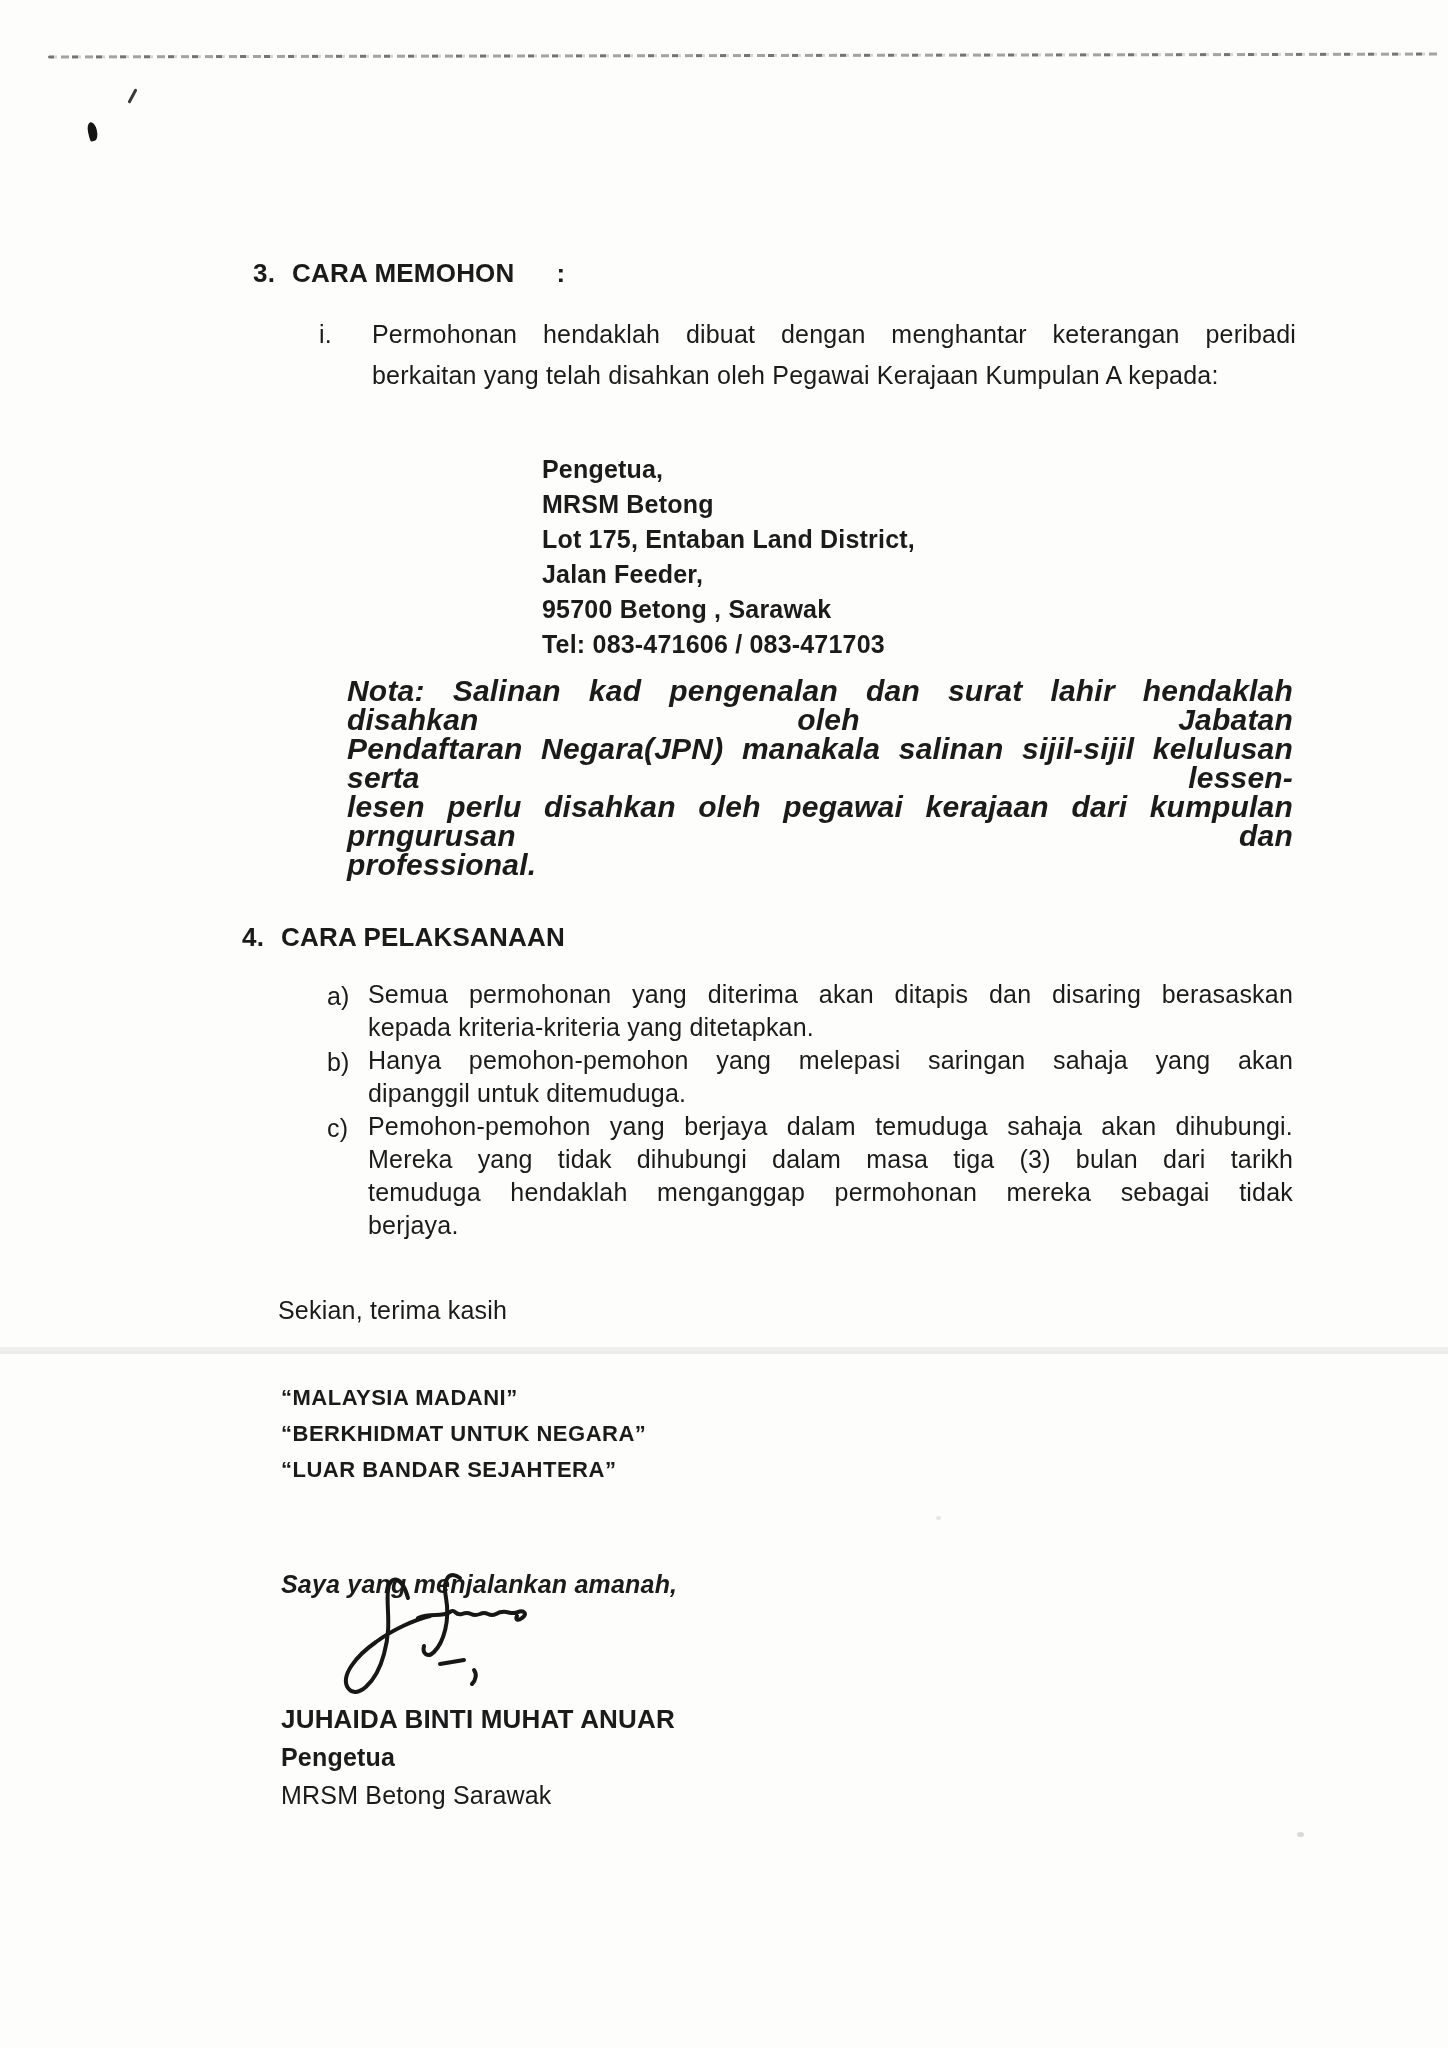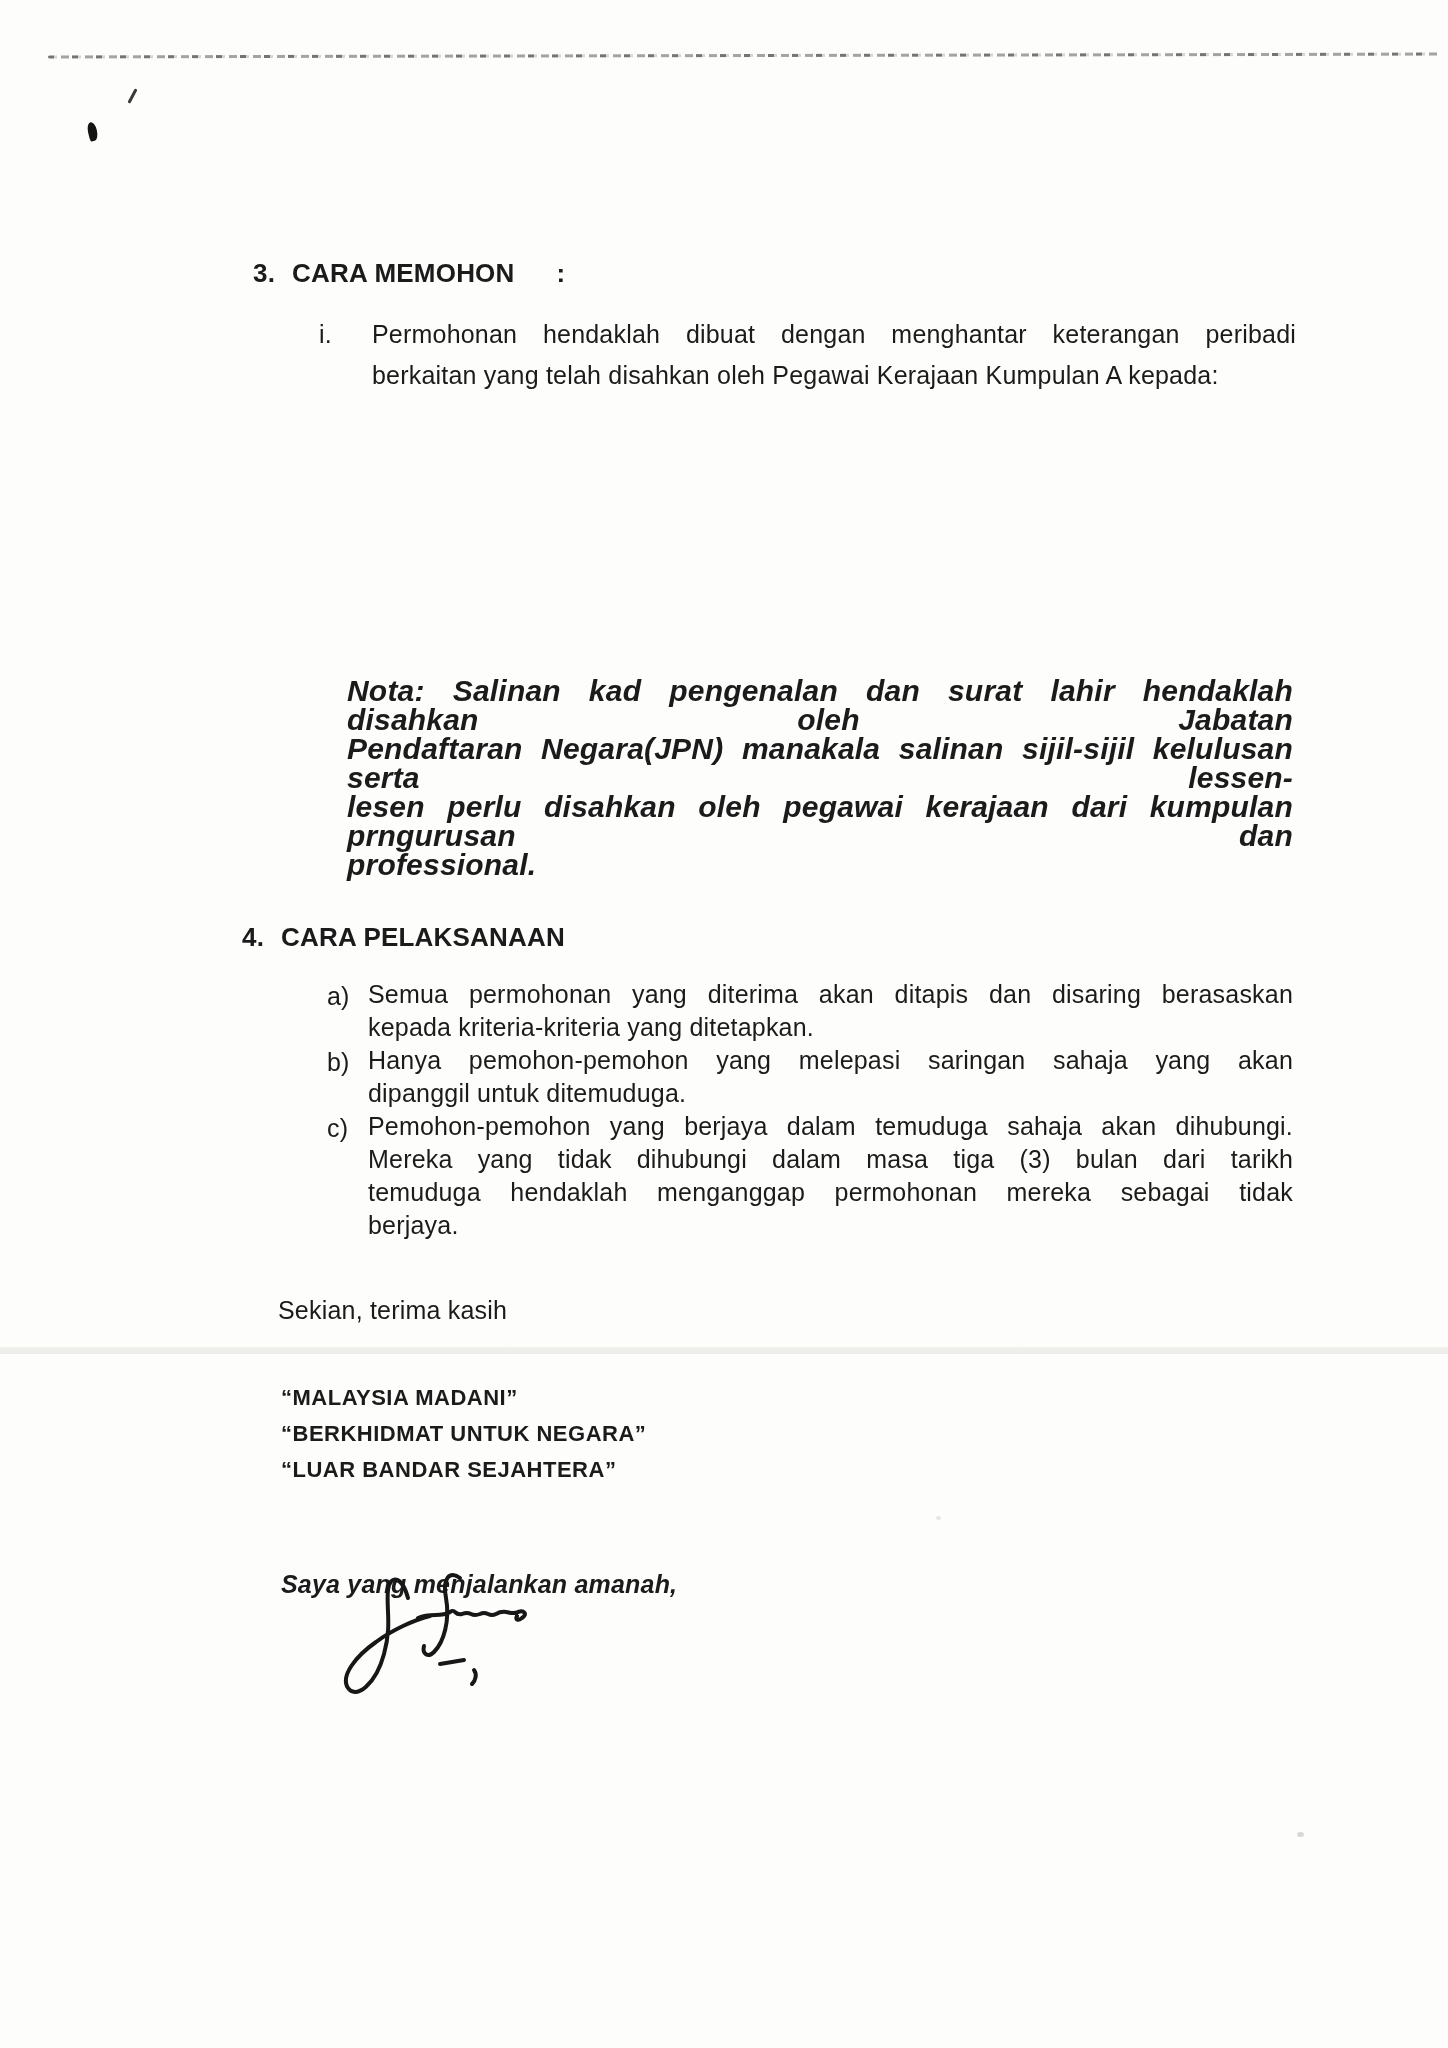--- a/index.html
+++ b/index.html
@@ -80,20 +80,28 @@
   </div>
 
   <div class="abs body-txt" style="left:0;top:314px;width:1448px;">
     <span class="marker" style="left:319px;top:0;">i.</span>
     <div style="margin-left:372px;width:924px;">
       <div class="jline">Permohonan hendaklah dibuat dengan menghantar keterangan peribadi</div>
       <div class="line">berkaitan yang telah disahkan oleh Pegawai Kerajaan Kumpulan A kepada:</div>
     </div>
   </div>
 
+  <div class="abs addr" style="left:542px;top:452px;">
+    <div>Pengetua,</div>
+    <div>MRSM Betong</div>
+    <div>Lot 175, Entaban Land District,</div>
+    <div>Jalan Feeder,</div>
+    <div>95700 Betong , Sarawak</div>
+    <div>Tel: 083-471606 / 083-471703</div>
+  </div>
 
   <div class="abs nota" style="left:347px;top:676px;width:946px;">
     <div class="jline">Nota: Salinan kad pengenalan dan surat lahir hendaklah disahkan oleh Jabatan</div>
     <div class="jline">Pendaftaran Negara(JPN) manakala salinan sijil-sijil kelulusan serta lessen-</div>
     <div class="jline">lesen perlu disahkan oleh pegawai kerajaan dari kumpulan prngurusan dan</div>
     <div class="line">professional.</div>
   </div>
 
 
   <div class="abs h-sec" style="left:242px;top:922px;">
@@ -143,14 +151,19 @@
   <div class="abs" style="left:322px;top:1566px;">
     <svg class="sig-svg" width="240" height="140" viewBox="0 0 240 140">
       <path d="M86,32 C80,10 68,8 66,24 C64,42 70,60 62,88 C54,118 34,134 26,122 C18,110 34,90 54,76 C70,64 92,54 108,50"></path>
       <path d="M138,12 C128,4 120,12 124,32 C128,54 122,76 112,86 C106,92 100,88 102,80"></path>
       <path d="M96,52 C110,46 118,52 128,46 C134,42 132,50 140,48 C150,44 148,52 158,48 C166,44 166,52 174,48 C184,42 188,50 196,46 C202,44 206,48 200,52 C196,55 193,54 195,50"></path>
       <path d="M118,98 L142,94"></path>
       <path d="M152,104 C155,108 154,114 150,118"></path>
     </svg>
   </div>
 
+  <div class="abs closing-name" style="left:281px;top:1700px;">
+    <div class="bold">JUHAIDA BINTI MUHAT ANUAR</div>
+    <div class="bold" style="font-size:25px;">Pengetua</div>
+    <div style="font-size:25px;">MRSM Betong Sarawak</div>
+  </div>
 
 </div>
 
 </body></html>

